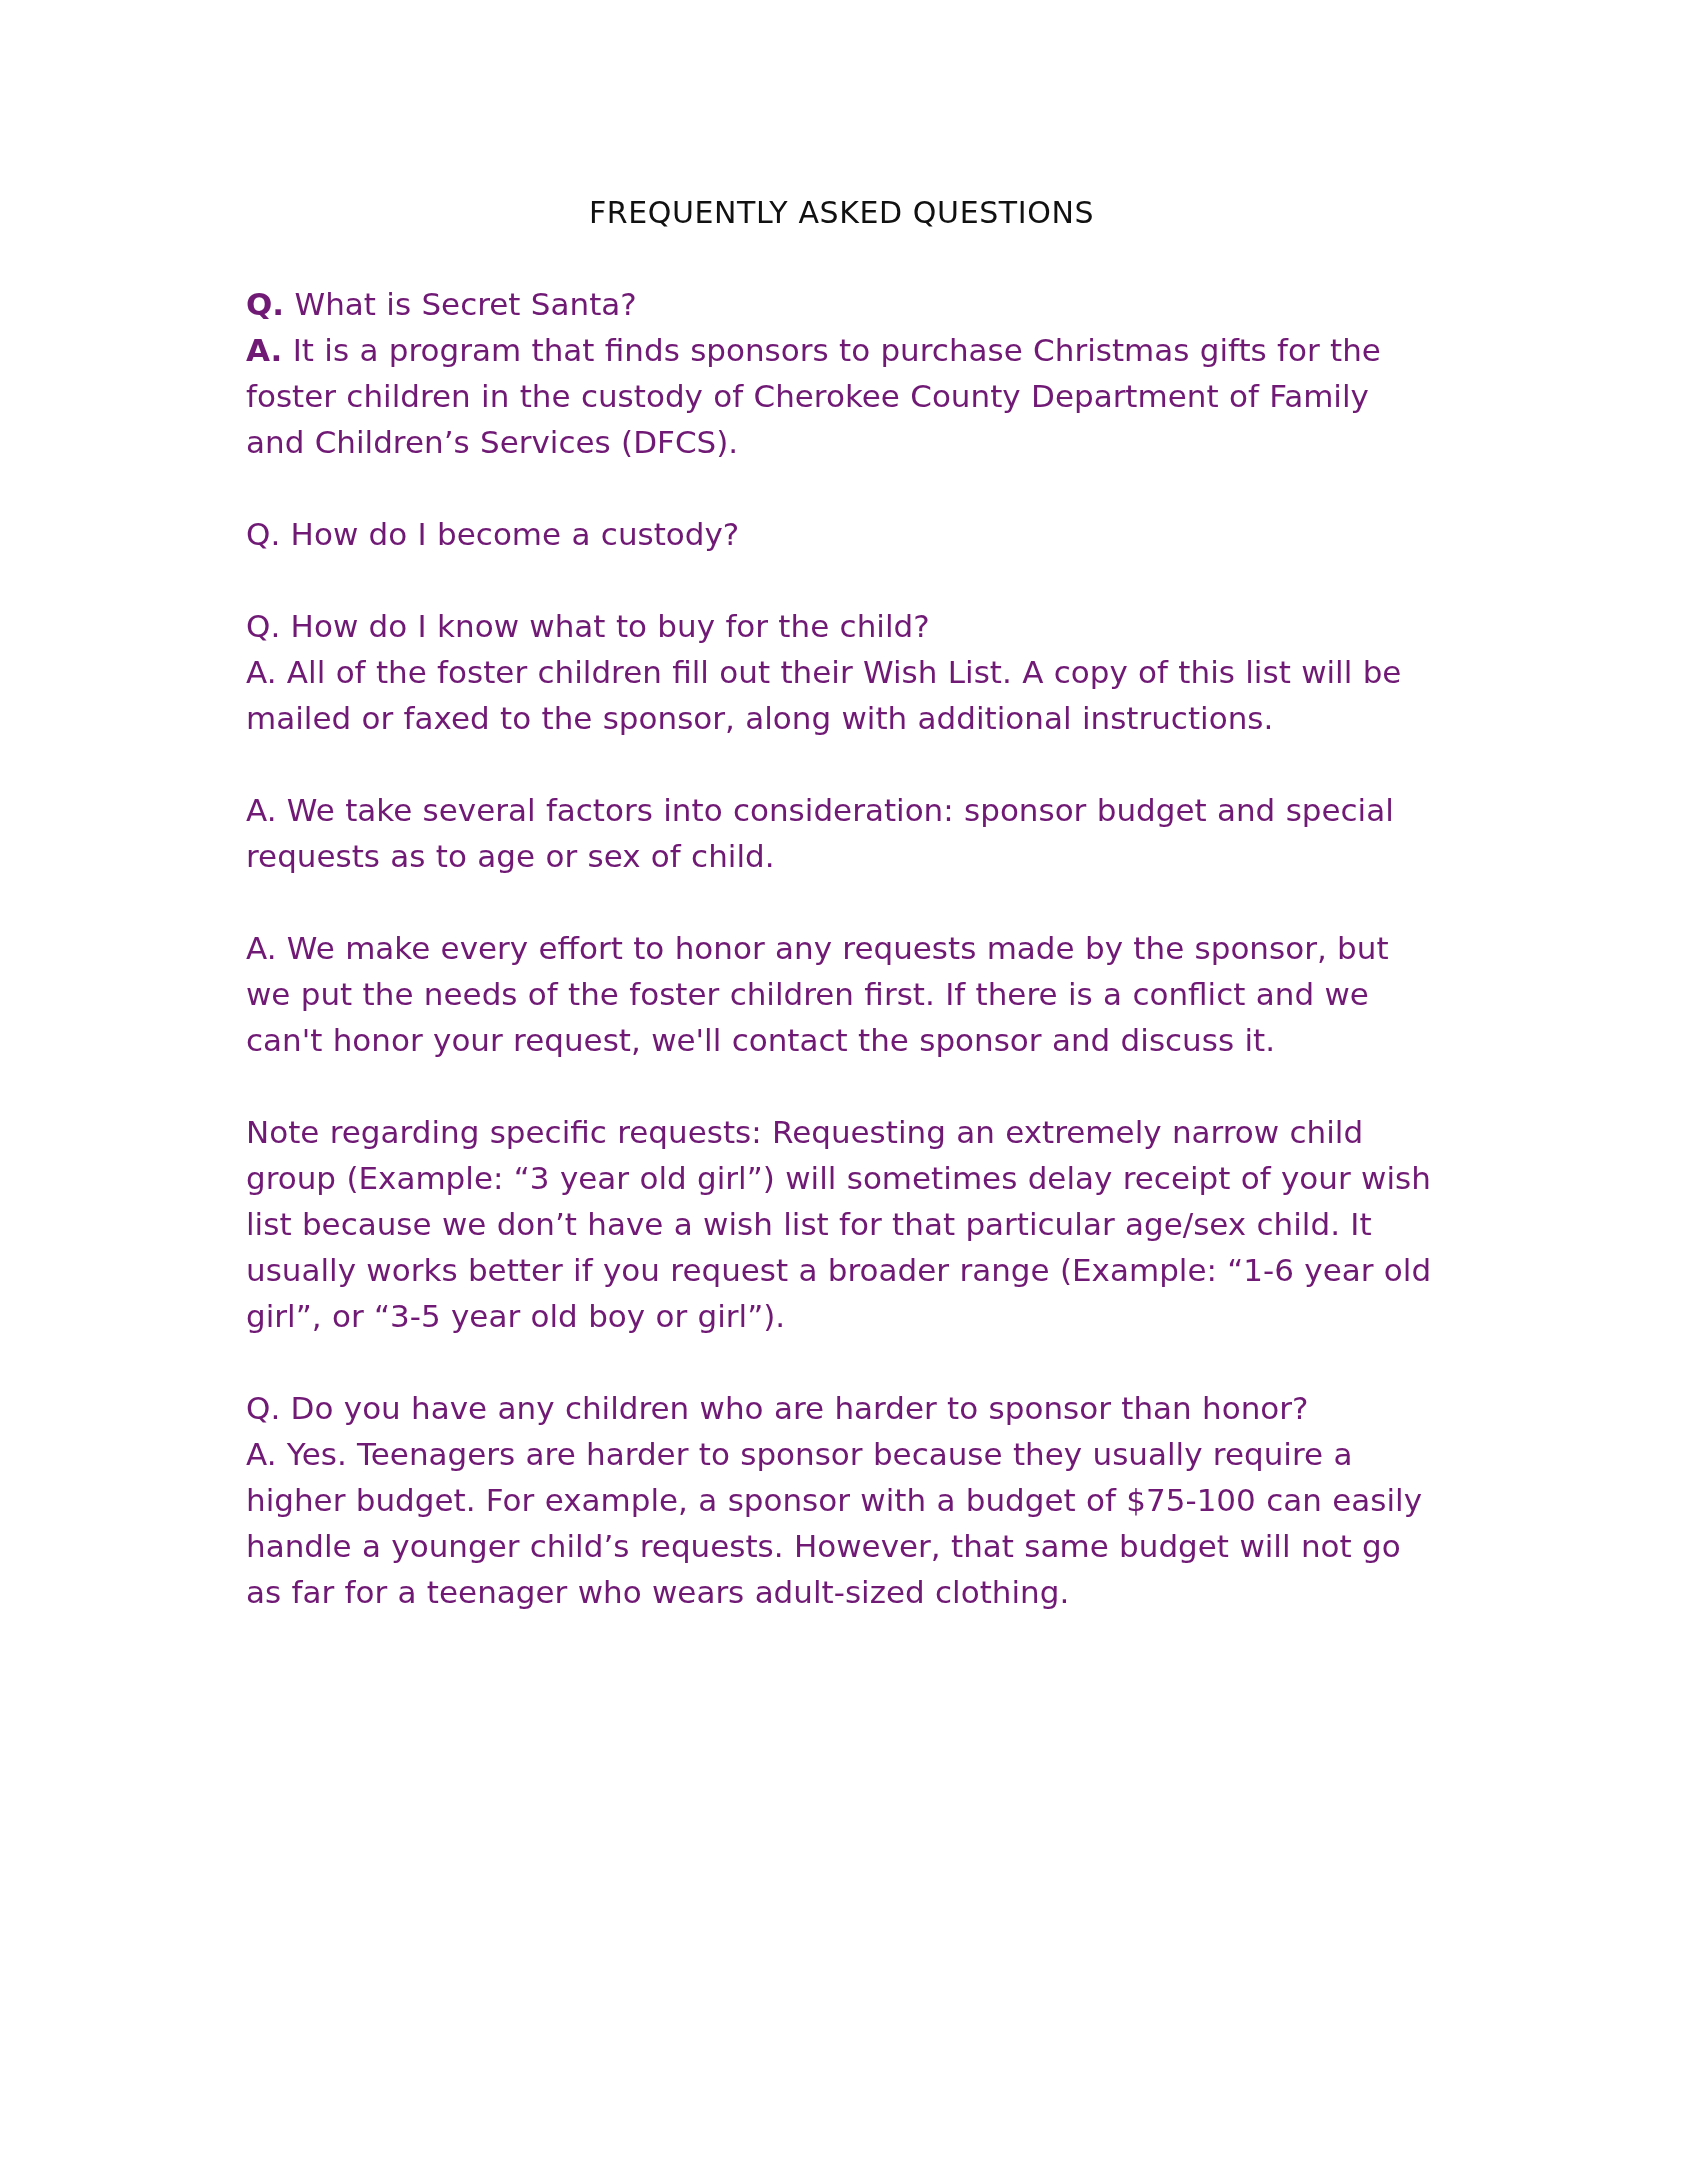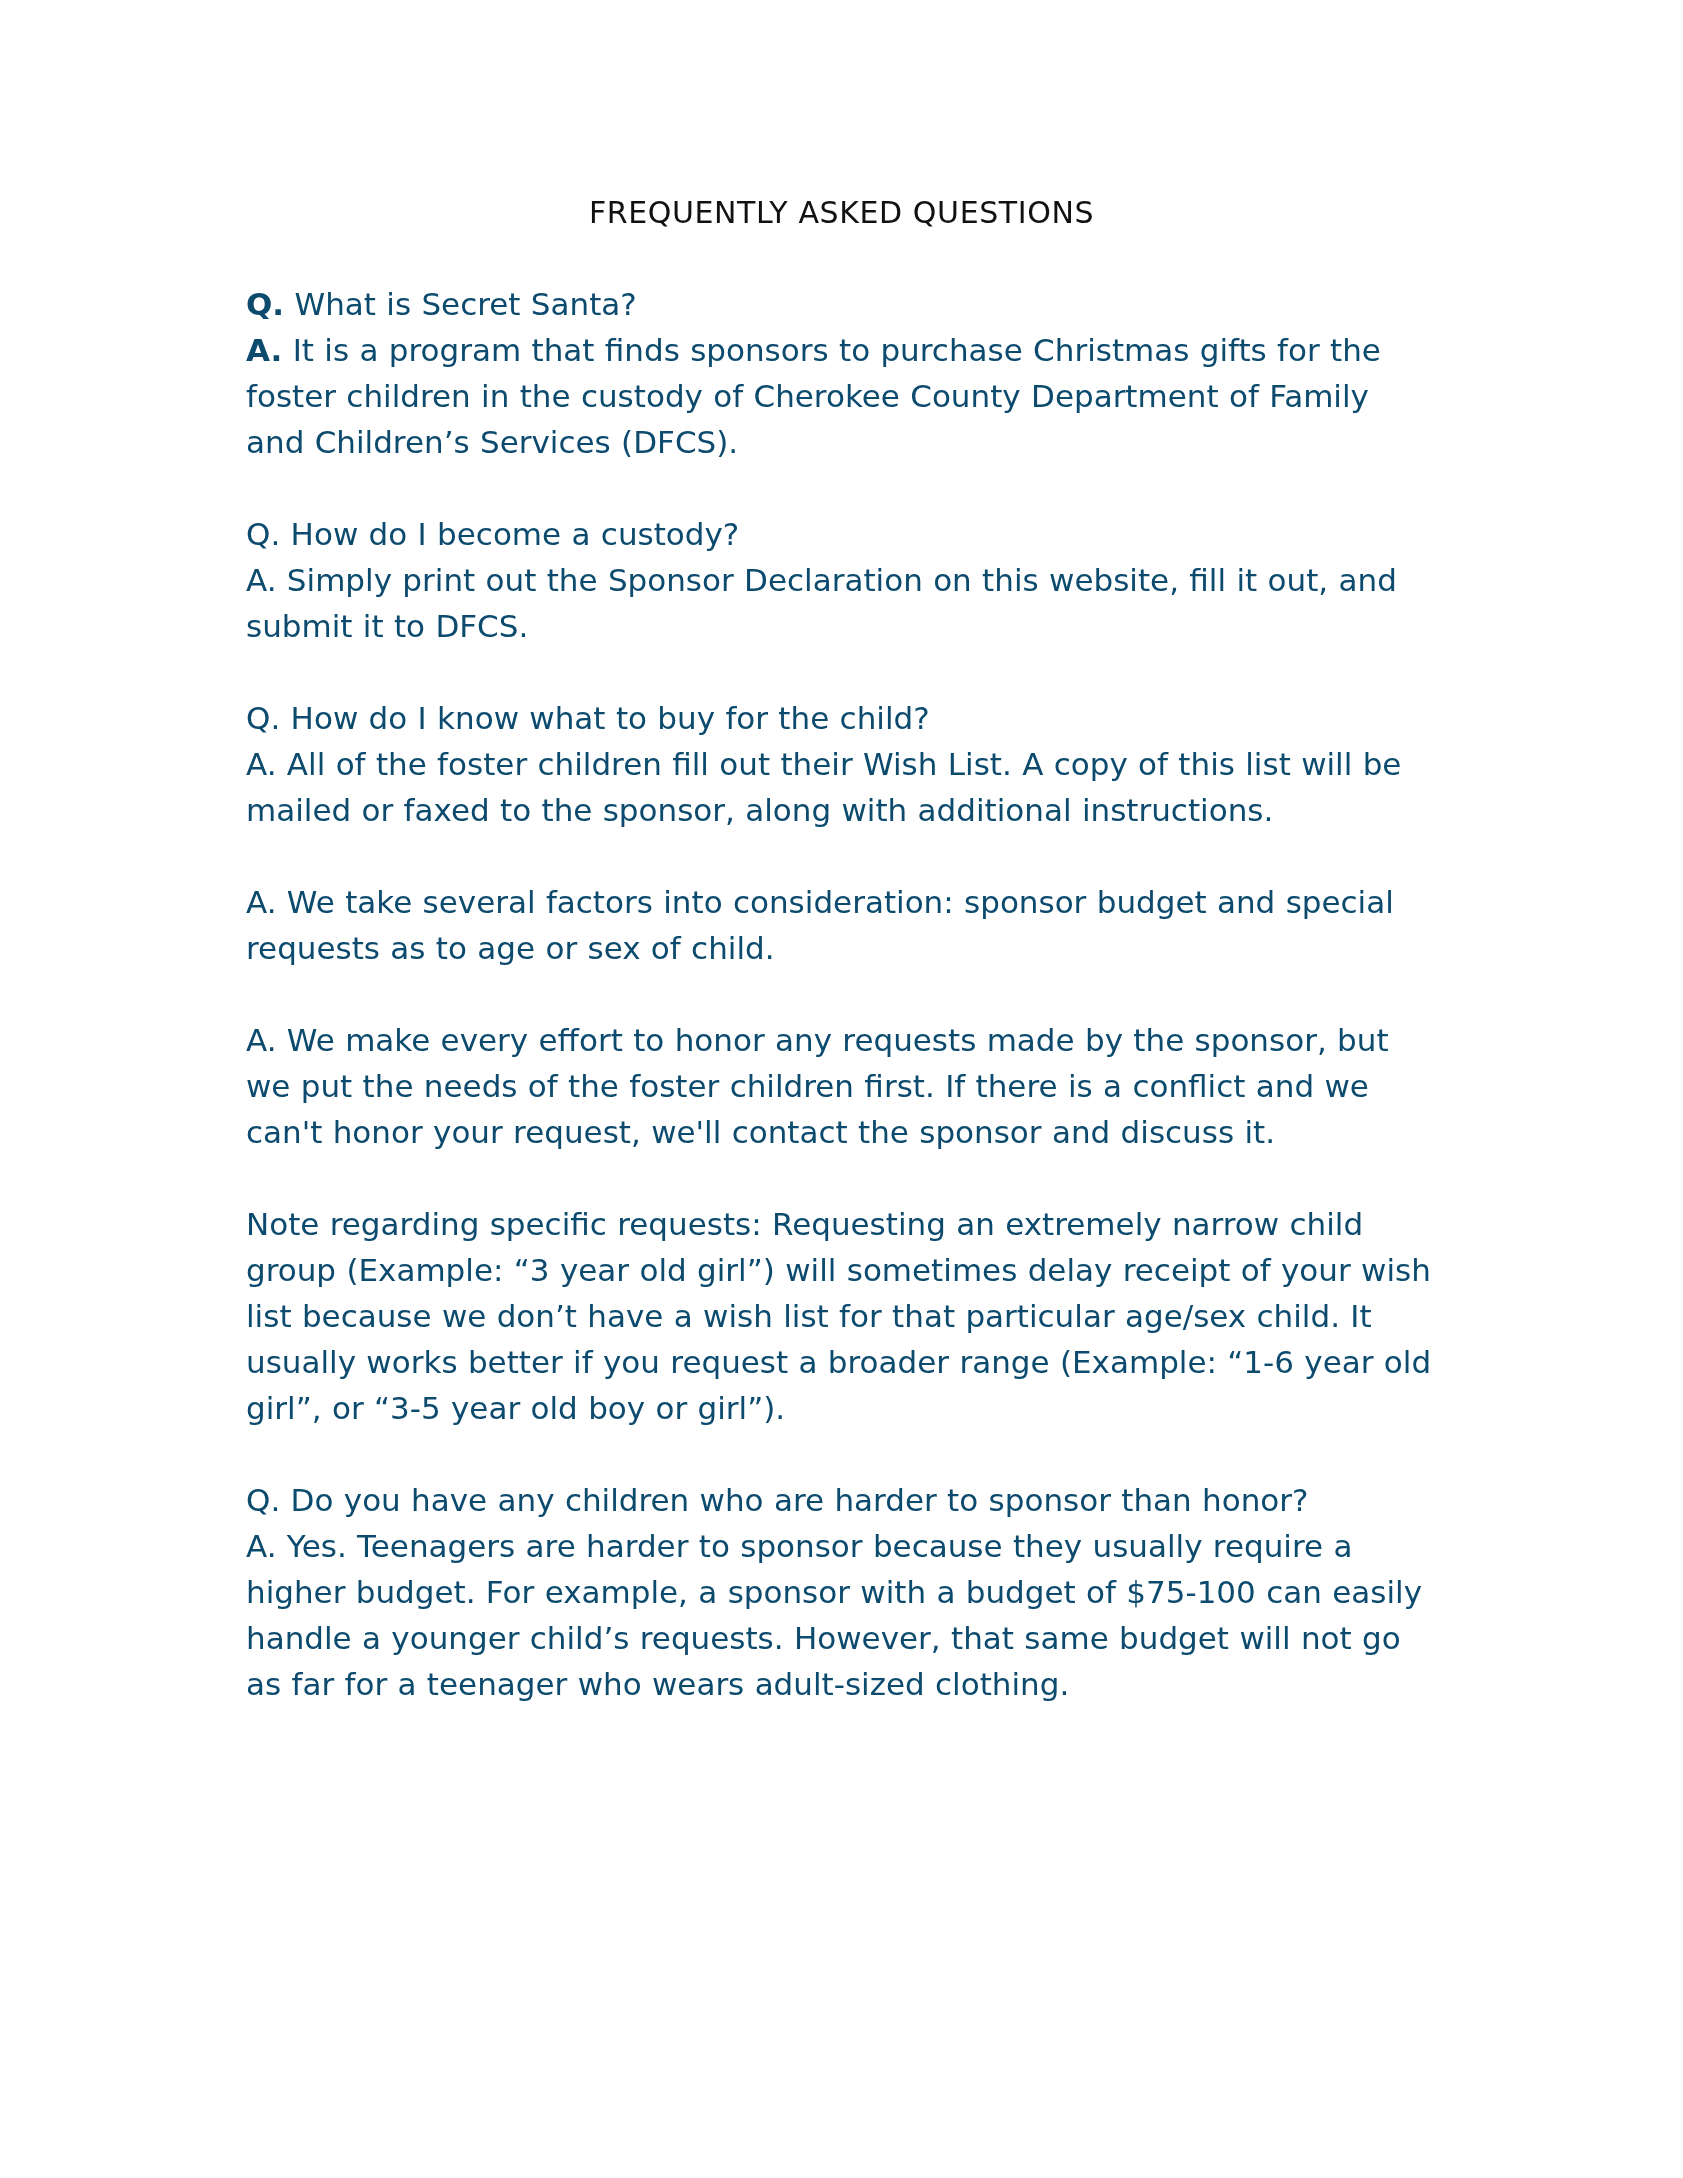--- a/index.html
+++ b/index.html
@@ -32,21 +32,21 @@
   }
   .body-block {
     position: absolute;
     top: 281px;
     left: 246px;
     width: 1186px;
   }
   .para {
     font-size: 31px;
     line-height: 46px;
-    color: #0c4a6e;
+    color: #701a75;
     margin: 0 0 46px 0;
     text-align: left;
     word-spacing: 0.5px;
   }
   .para:last-child {
     margin-bottom: 0;
   }
   .para .marker {
     font-weight: normal;
   }
@@ -66,21 +66,20 @@
 
   <div class="body-block">
 
     <div class="para emph">
       <span class="qline"><span class="marker">Q.</span><span>  What is Secret Santa?</span></span>
       <span><span class="marker">A.</span><span>  It is a program that finds sponsors to purchase Christmas gifts for the foster children in the custody of Cherokee County Department of Family and Children’s Services (DFCS).</span></span>
     </div>
 
     <div class="para">
       <span class="qline"><span class="marker">Q.</span><span> How do I become a custody?</span></span>
-      <span><span class="marker">A.</span><span> Simply print out the Sponsor Declaration on this website, fill it out, and submit it to DFCS.</span></span>
     </div>
 
     <div class="para">
       <span class="qline"><span class="marker">Q.</span><span> How do I know what to buy for the child?</span></span>
       <span><span class="marker">A.</span><span> All of the foster children fill out their Wish List. A copy of this list will be mailed or faxed to the sponsor, along with additional instructions.</span></span>
     </div>
 
     <div class="para">
       <span><span class="marker">A.</span><span> We take several factors into consideration: sponsor budget and special requests as to age or sex of child.</span></span>
     </div>

